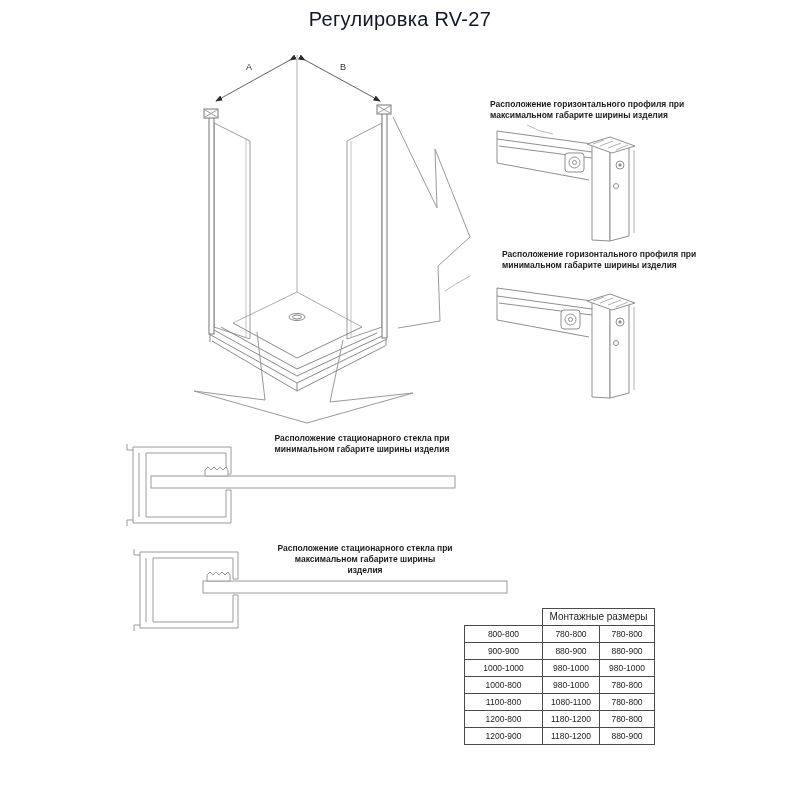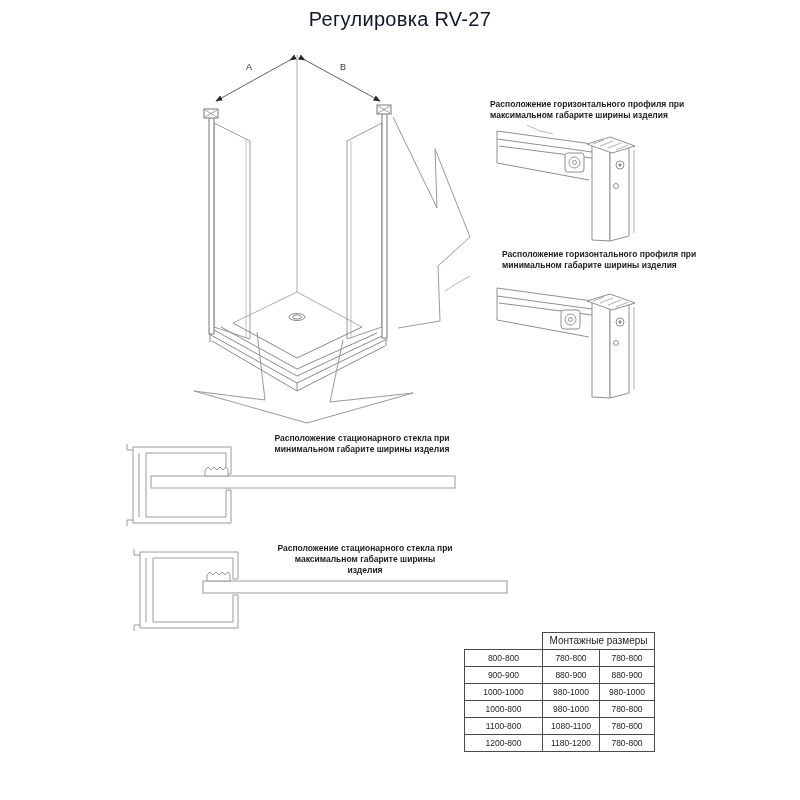--- a/index.html
+++ b/index.html
@@ -177,21 +177,21 @@
 </div>
 <div class="abs callout centered" style="left:250px;top:433px;">
   <span>Расположение стационарного стекла при</span>
   <span>минимальном габарите ширины изделия</span>
 </div>
 <div class="abs callout centered" style="left:253px;top:543px;">
   <span>Расположение стационарного стекла при</span>
   <span>максимальном габарите ширины изделия</span>
 </div>
 
-<table class="abs size-table" style="left:464px;top:632px;width:190px;">
+<table class="abs size-table" style="left:464px;top:608px;width:190px;">
   <colgroup>
       <col style="width:78px">
       <col style="width:57px">
       <col style="width:55px">
     </colgroup>
   <tbody>
     <tr>
       <td class="no-cell"></td>
       <td class="group-h" colspan="2">Монтажные размеры</td>
     </tr>
@@ -220,14 +220,19 @@
       <tr>
         <td>1100-800</td>
         <td>1080-1100</td>
         <td>780-800</td>
       </tr>
       <tr>
         <td>1200-800</td>
         <td>1180-1200</td>
         <td>780-800</td>
       </tr>
+      <tr>
+        <td>1200-900</td>
+        <td>1180-1200</td>
+        <td>880-900</td>
+      </tr>
     </tbody>
 </table>
 
 </body></html>

